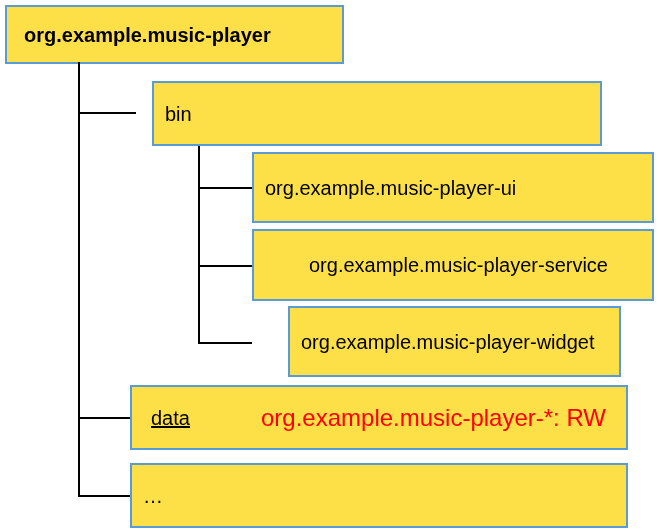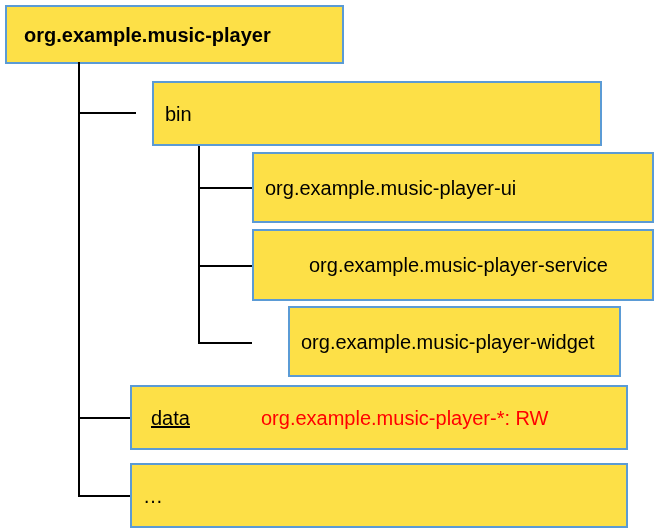--- a/index.html
+++ b/index.html
@@ -51,21 +51,21 @@
     padding-left: 19px;
     text-decoration: underline;
   }
   .node-more .node-label {
     padding-left: 11px;
     letter-spacing: 1px;
   }
   .perm-label {
     position: absolute;
     left: 129px;
-    font-size: 20px;
+    font-size: 24px;
     color: #ff0000;
     white-space: nowrap;
     line-height: 1;
   }
   .connector {
     position: absolute;
     background: #000000;
   }
   .conn-v {
     width: 2px;

